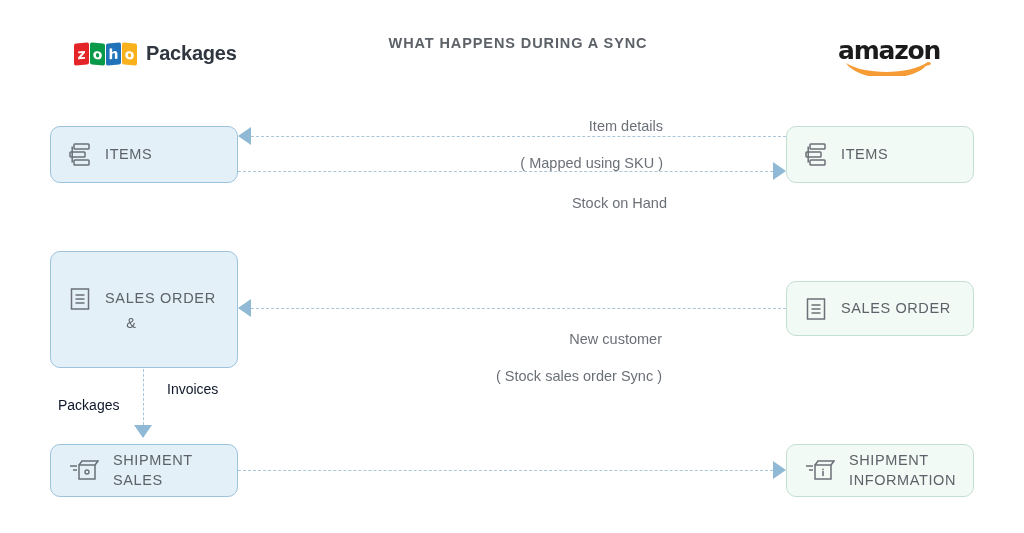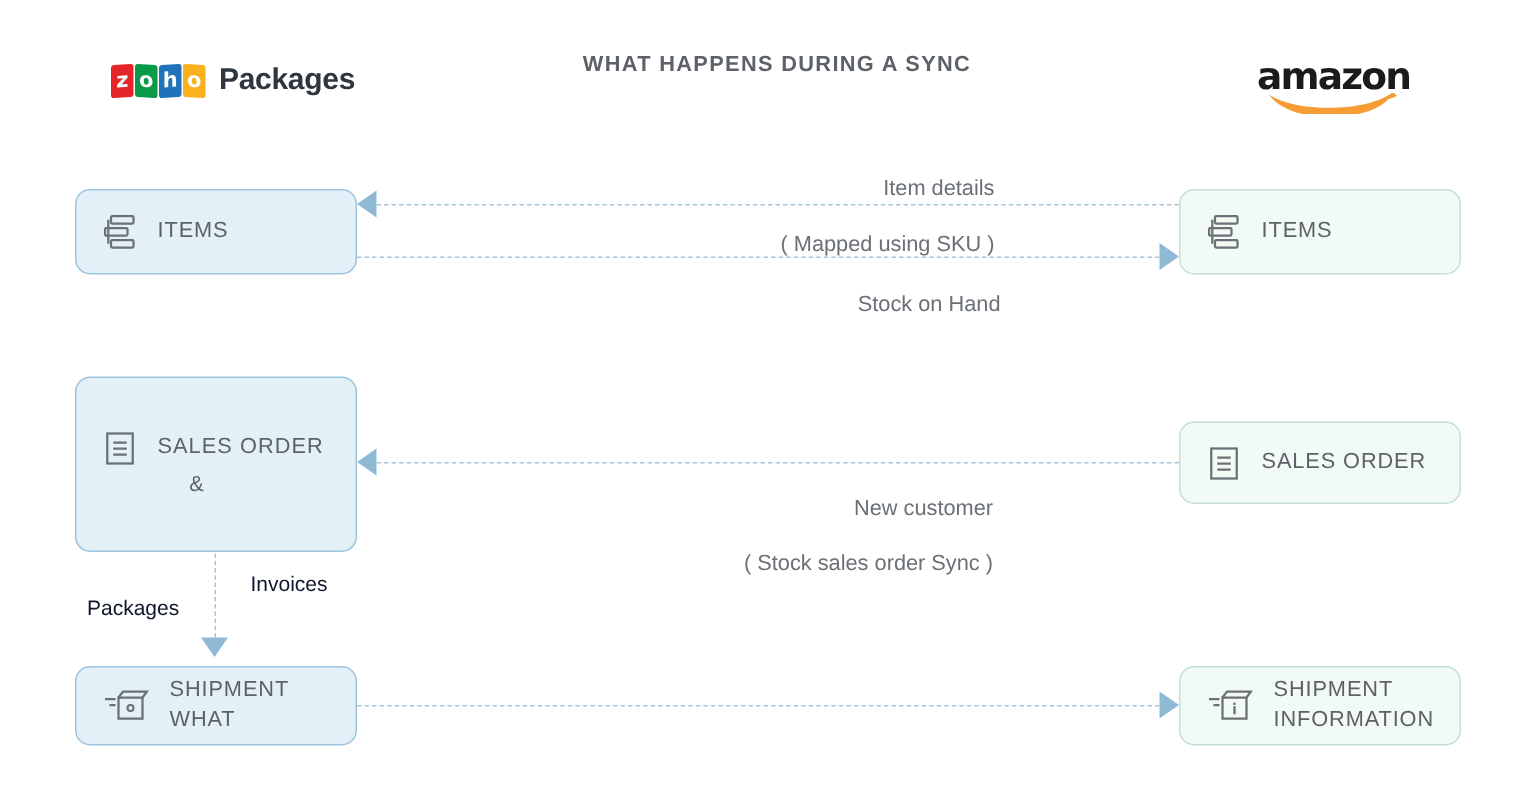--- a/index.html
+++ b/index.html
@@ -290,21 +290,21 @@
   <div class="side-label" style="left:58px; top:397px;">Packages</div>
   <div class="side-label" style="left:151px; top:381px;margin-left:16px;">Invoices</div>
 
   <div class="node zoho-node" id="node-ship-zoho">
     <svg class="icon-box" width="30" height="26" viewBox="0 0 30 26">
       <path d="M10 7 L26 7 L26 21 L10 21 Z" fill="none" stroke="#6b7077" stroke-width="1.5"></path>
       <path d="M10 7 L13 3 L29 3 L26 7" fill="none" stroke="#6b7077" stroke-width="1.5"></path>
       <circle cx="18" cy="14" r="2" fill="none" stroke="#6b7077" stroke-width="1.4"></circle>
       <path d="M1 8 H8 M4 12 H8" stroke="#6b7077" stroke-width="1.5" fill="none"></path>
     </svg>
-    <span class="node-label"><span>SHIPMENT</span><br><span>WHAT</span></span>
+    <span class="node-label"><span>SHIPMENT</span><br><span>SALES</span></span>
   </div>
 
   <div class="node amz-node" id="node-ship-amz">
     <svg class="icon-box" width="30" height="26" viewBox="0 0 30 26">
       <path d="M10 7 L26 7 L26 21 L10 21 Z" fill="none" stroke="#6b7077" stroke-width="1.5"></path>
       <path d="M10 7 L13 3 L29 3 L26 7" fill="none" stroke="#6b7077" stroke-width="1.5"></path>
       <path d="M18 11.2 v0.2 M18 13.5 v4" stroke="#6b7077" stroke-width="1.6" fill="none" stroke-linecap="round"></path>
       <path d="M1 8 H8 M4 12 H8" stroke="#6b7077" stroke-width="1.5" fill="none"></path>
     </svg>
     <span class="node-label"><span>SHIPMENT</span><br><span>INFORMATION</span></span>

